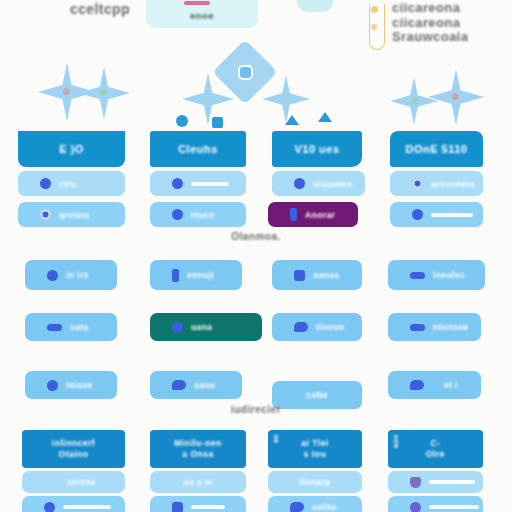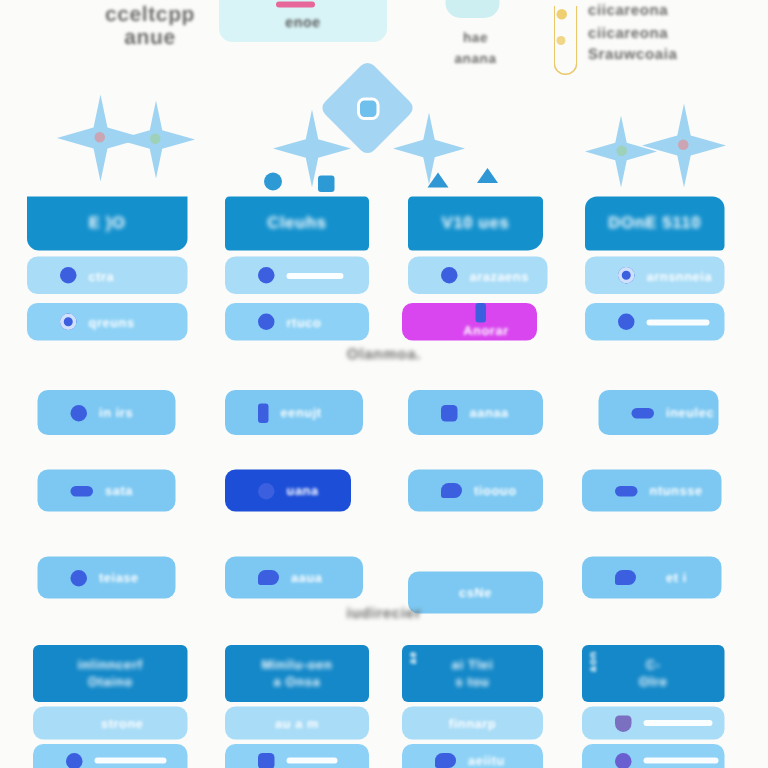--- a/index.html
+++ b/index.html
@@ -114,21 +114,21 @@
     width: 6px; height: 6px;
     border-radius: 50%;
     background: #f2d687;
   }
 
   .top-right-text {
     position: absolute;
     left: 392px; top: 1px;
     width: 116px;
     color: #6b6b6b;
-    font-size: 10px;
+    font-size: 13px;
     line-height: 14.5px;
     font-weight: 700;
   }
 
   
   .decor-layer {
     position: absolute;
     left: 0; top: 55px;
     width: 512px; height: 78px;
   }
@@ -274,33 +274,28 @@
     letter-spacing: 0.5px;
   }
 </style>
 </head>
 <body>
 
 <div class="top-band">
 
   <div class="top-left-text">
     <div class="blur">cceltcpp</div>
-    <div class="blur">anue</div>
   </div>
 
   <div class="top-chip">
     <div class="top-chip-bar"></div>
     <div class="top-chip-text blur">enoe</div>
   </div>
 
   <div class="top-pill"></div>
-  <div class="top-mid-text">
-    <div class="blur">hae</div>
-    <div class="blur">anana</div>
-  </div>
 
   <div class="top-flask"></div>
   <div class="top-flask-dot"></div>
   <div class="top-flask-dot2"></div>
 
   <div class="top-right-text">
     <div class="blur">ciicareona</div>
     <div class="blur">ciicareona</div>
     <div class="blur">Srauwcoaia</div>
   </div>
@@ -362,21 +357,21 @@
 </div>
 
 <div class="pill" style="left:18px; top:202px; width:107px; height:25px; background:#8dd2f6;">
   <span class="dot d-ring"></span>
   <span class="ptext blur">qreuns</span>
 </div>
 <div class="pill" style="left:150px; top:202px; width:96px; height:25px; background:#8dd2f6;">
   <span class="dot d-circle"></span>
   <span class="ptext blur">rtuco</span>
 </div>
-<div class="pill" style="left:268px; top:202px; width:90px; height:25px; background:#d946ef;flex-direction:column;">
+<div class="pill" style="left:268px; top:202px; width:90px; height:25px; background:#701a75;">
   <span class="dot d-tall"></span>
   <span class="ptext blur">Anorar</span>
 </div>
 <div class="pill" style="left:390px; top:202px; width:93px; height:25px; background:#8dd2f6;">
   <span class="dot d-circle"></span>
   <span class="line-text" style="width:42px;"></span>
 </div>
 
 <div class="divider-label blur-hard" style="top:231px;">Olanmoa.</div>
 
@@ -385,30 +380,30 @@
   <span class="ptext blur">in irs</span>
 </div>
 <div class="pill" style="left:150px; top:260px; width:92px; height:30px; background:#7cc8f2;">
   <span class="dot d-tall"></span>
   <span class="ptext blur">eenujt</span>
 </div>
 <div class="pill" style="left:272px; top:260px; width:90px; height:30px; background:#7cc8f2;">
   <span class="dot d-square"></span>
   <span class="ptext blur">aanaa</span>
 </div>
-<div class="pill" style="left:388px; top:260px; width:80px; height:30px; background:#7cc8f2;margin-left:11px;">
+<div class="pill" style="left:388px; top:260px; width:97px; height:30px; background:#7cc8f2;">
   <span class="dot d-bar"></span>
   <span class="ptext blur">ineulec</span>
 </div>
 
 <div class="pill" style="left:25px; top:313px; width:92px; height:28px; background:#7cc8f2;">
   <span class="dot d-bar"></span>
   <span class="ptext blur">sata</span>
 </div>
-<div class="pill" style="left:150px; top:313px; width:84px; height:28px; background:#1d4ed8;">
+<div class="pill" style="left:150px; top:313px; width:112px; height:28px; background:#0f766e;">
   <span class="dot d-circle"></span>
   <span class="ptext blur">uana</span>
 </div>
 <div class="pill" style="left:272px; top:313px; width:90px; height:28px; background:#7cc8f2;">
   <span class="dot d-blob"></span>
   <span class="ptext blur">tioouo</span>
 </div>
 <div class="pill" style="left:388px; top:313px; width:93px; height:28px; background:#7cc8f2;">
   <span class="dot d-bar"></span>
   <span class="ptext blur">ntunsse</span>

